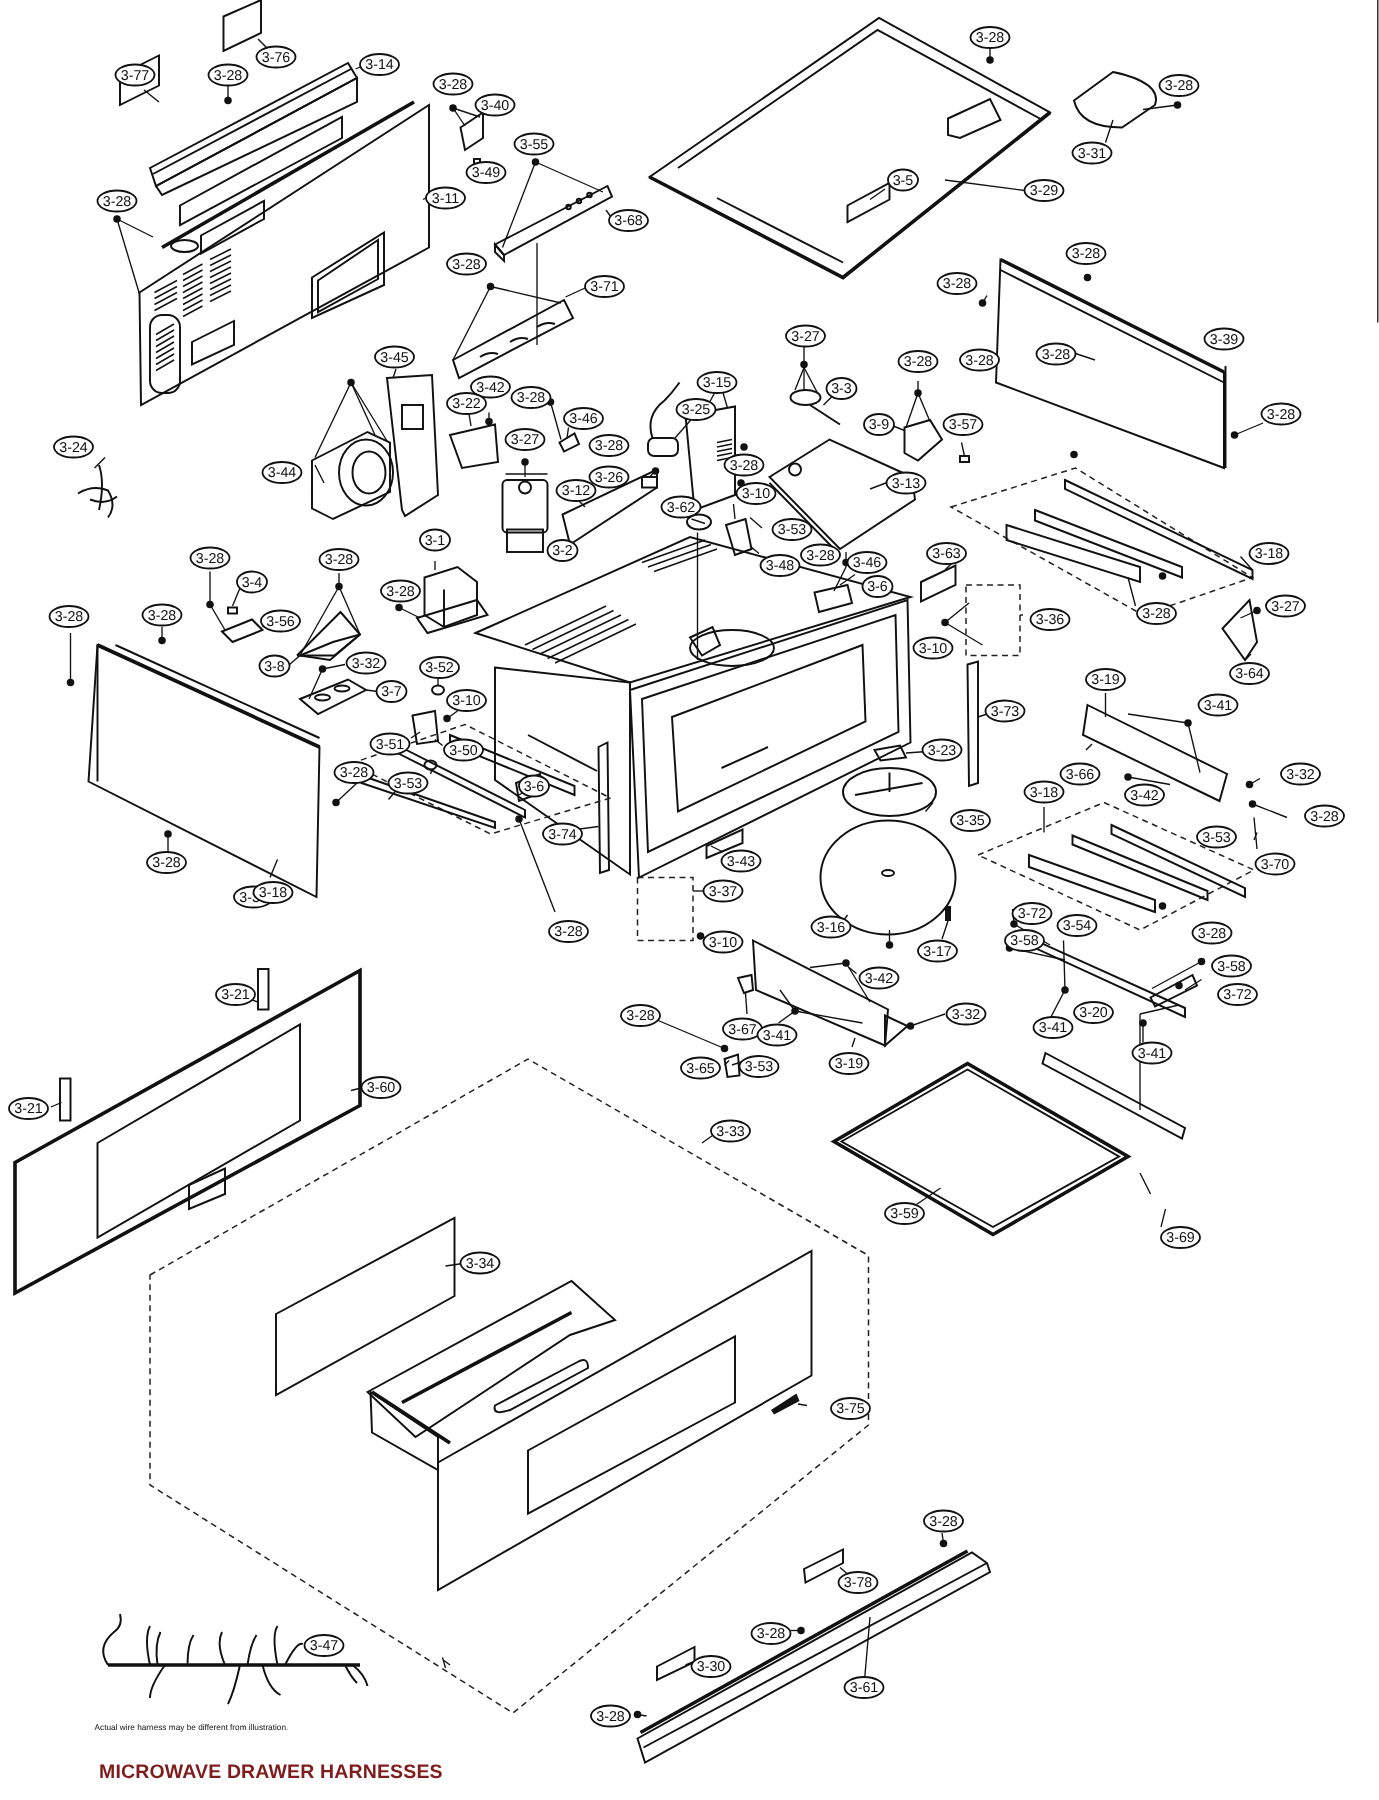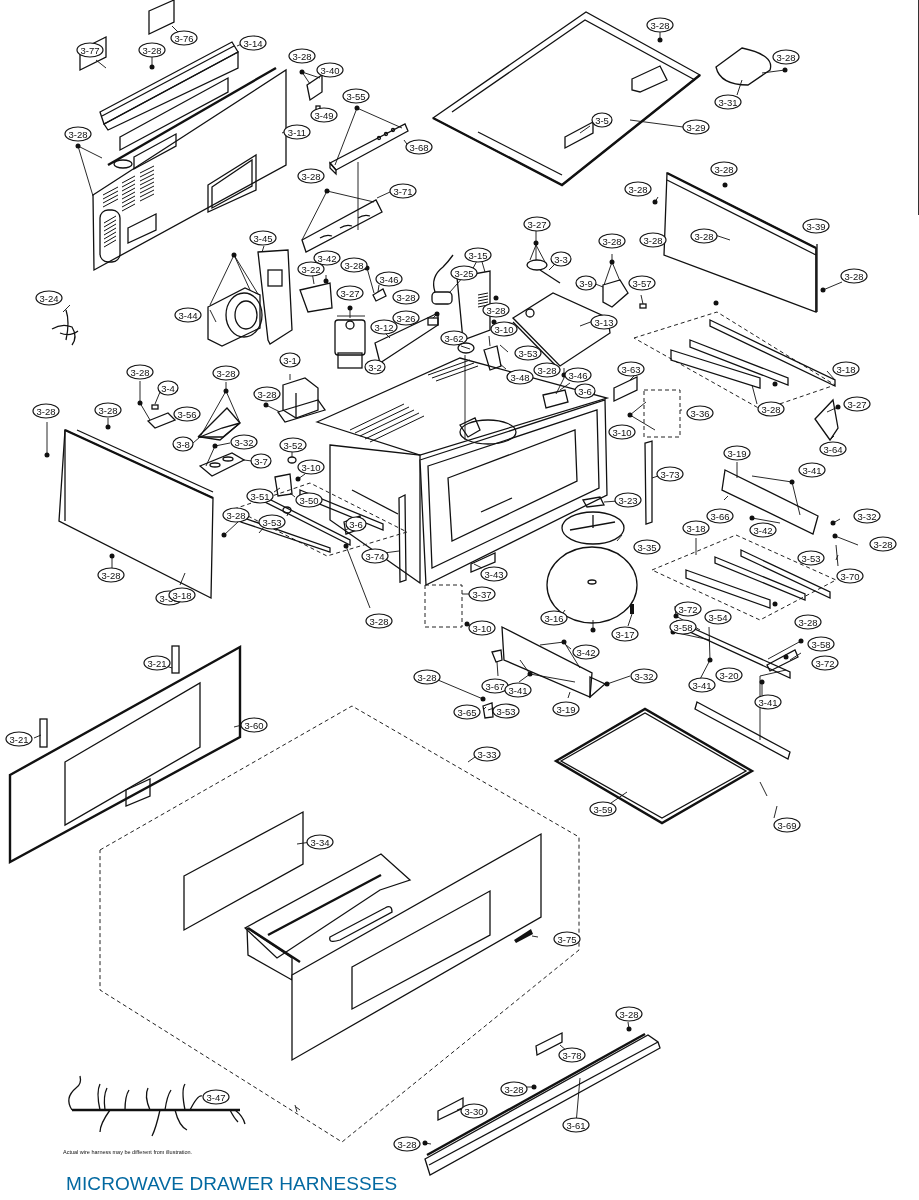--- a/index.html
+++ b/index.html
@@ -8,21 +8,21 @@
   .part { fill: none; stroke: #111; stroke-width: 1.3; }
   .part-thick { fill: none; stroke: #111; stroke-width: 2.4; }
   .part-fill { fill: #ffffff; stroke: #111; stroke-width: 1.3; }
   .hatch { stroke: #111; stroke-width: 1; }
   .leader { stroke: #111; stroke-width: 0.9; fill: none; }
   .dashed { fill: none; stroke: #222; stroke-width: 1; stroke-dasharray: 4 3; }
   .callout ellipse { fill: #ffffff; stroke: #111; stroke-width: 1.2; }
   .callout text { font-family: "Liberation Sans", sans-serif; font-size: 9.5px; fill: #111; text-anchor: middle; dominant-baseline: central; }
   .screw { fill: #111; }
   .note { position: absolute; left: 63px; top: 1149px; font-size: 5.5px; color: #111; white-space: nowrap; }
-  .title { position: absolute; left: 66px; top: 1173px; font-size: 19px; font-weight: normal; color: #0369a1; letter-spacing: 0.1px; white-space: nowrap; }
+  .title { position: absolute; left: 66px; top: 1173px; font-size: 13px; font-weight: bold; color: #7f1d1d; letter-spacing: 0.1px; white-space: nowrap; }
   .edge-line { position: absolute; left: 918px; top: 0; width: 1px; height: 215px; background: #333; }
 </style>
 </head>
 <body>
 
 <svg id="diagram" viewBox="0 0 919 1200" xmlns="http://www.w3.org/2000/svg">
 
   <g>
     <polygon class="part" points="80,50 106,37 106,57 80,70"></polygon>
   </g>

